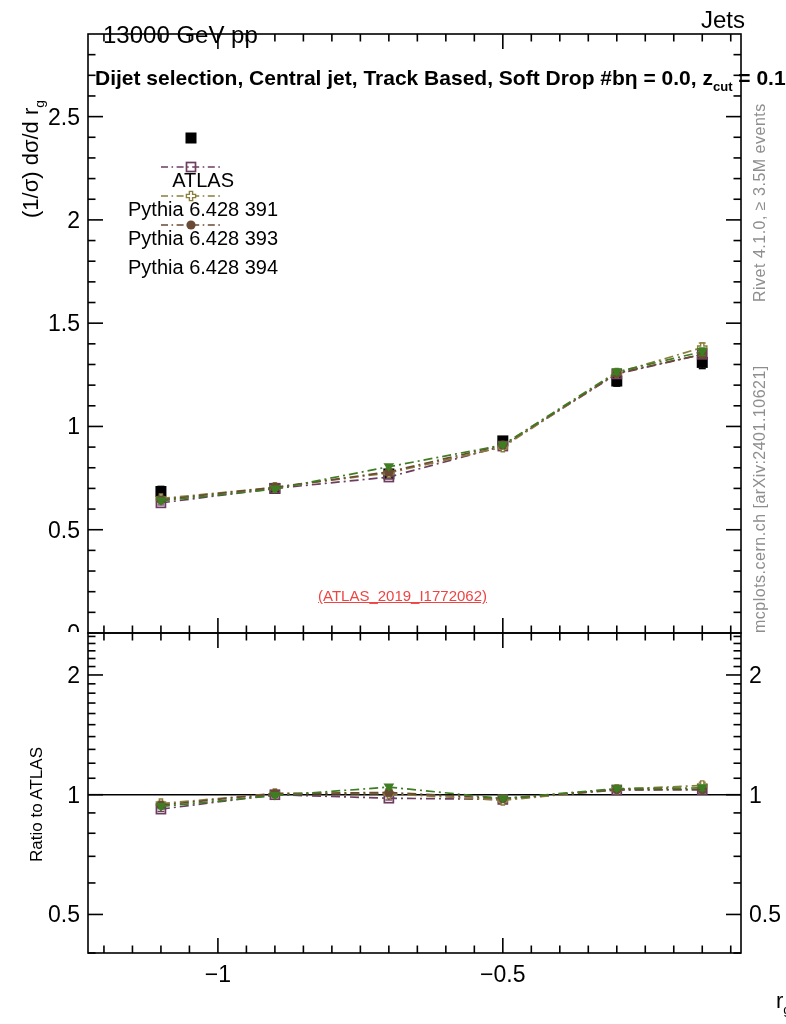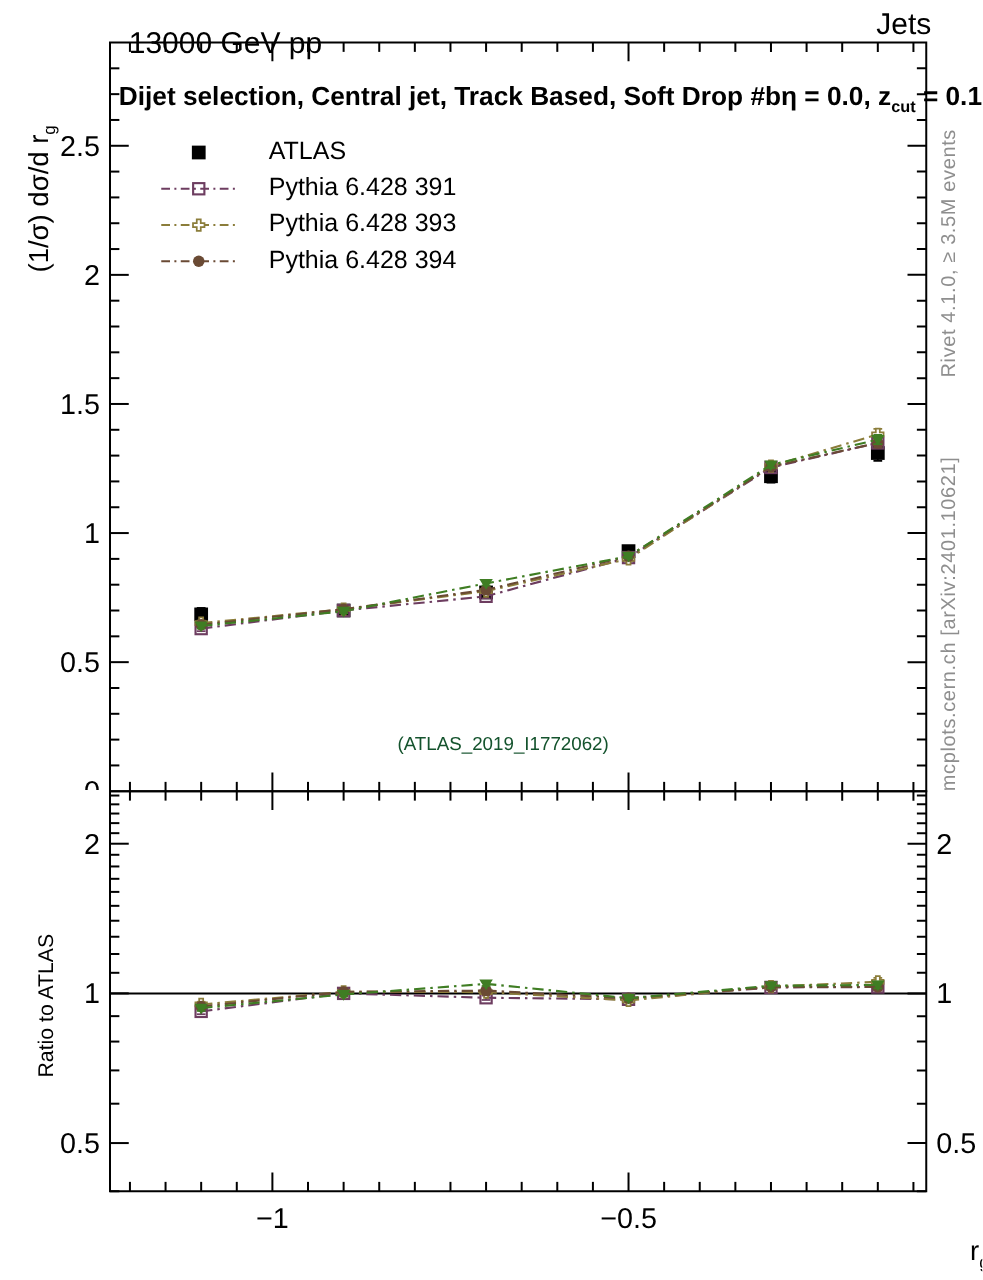--- a/index.html
+++ b/index.html
@@ -6,23 +6,23 @@
   #page{position:relative;width:786px;height:1024px;background:#ffffff;overflow:hidden;
         font-family:"Liberation Sans","DejaVu Sans",sans-serif;color:#000;}
   .abs{position:absolute;white-space:nowrap;}
   .hdr{font-size:24px;}
   .plot-title{font-size:21px;font-weight:bold;}
   .sub{font-size:0.62em;vertical-align:-0.45em;}
   .rot{transform:rotate(-90deg);transform-origin:0 0;}
   .axis-title{font-size:22px;}
   .ratio-title{font-size:17px;}
   .note{font-size:16px;color:#8e8e8e;letter-spacing:0.5px;}
-  .watermark{font-size:15px;color:#14532d;}
+  .watermark{font-size:15px;color:#ef4444;text-decoration:underline;}
   #legend{position:absolute;left:128px;top:107px;}
-  .leg-row{display:flex;align-items:center;height:29px;}
+  .leg-row{display:flex;align-items:center;height:29px;flex-direction:column;}
   .leg-sample{width:62px;height:20px;margin-right:25px;flex:0 0 62px;}
   .leg-label{font-size:20px;}
   svg text{font-family:"Liberation Sans","DejaVu Sans",sans-serif;}
 </style>
 </head>
 <body>
 
 <div id="page">
 
   <svg id="chart" class="abs" width="786" height="1024" viewBox="0 0 786 1024" style="left:0;top:0;">

